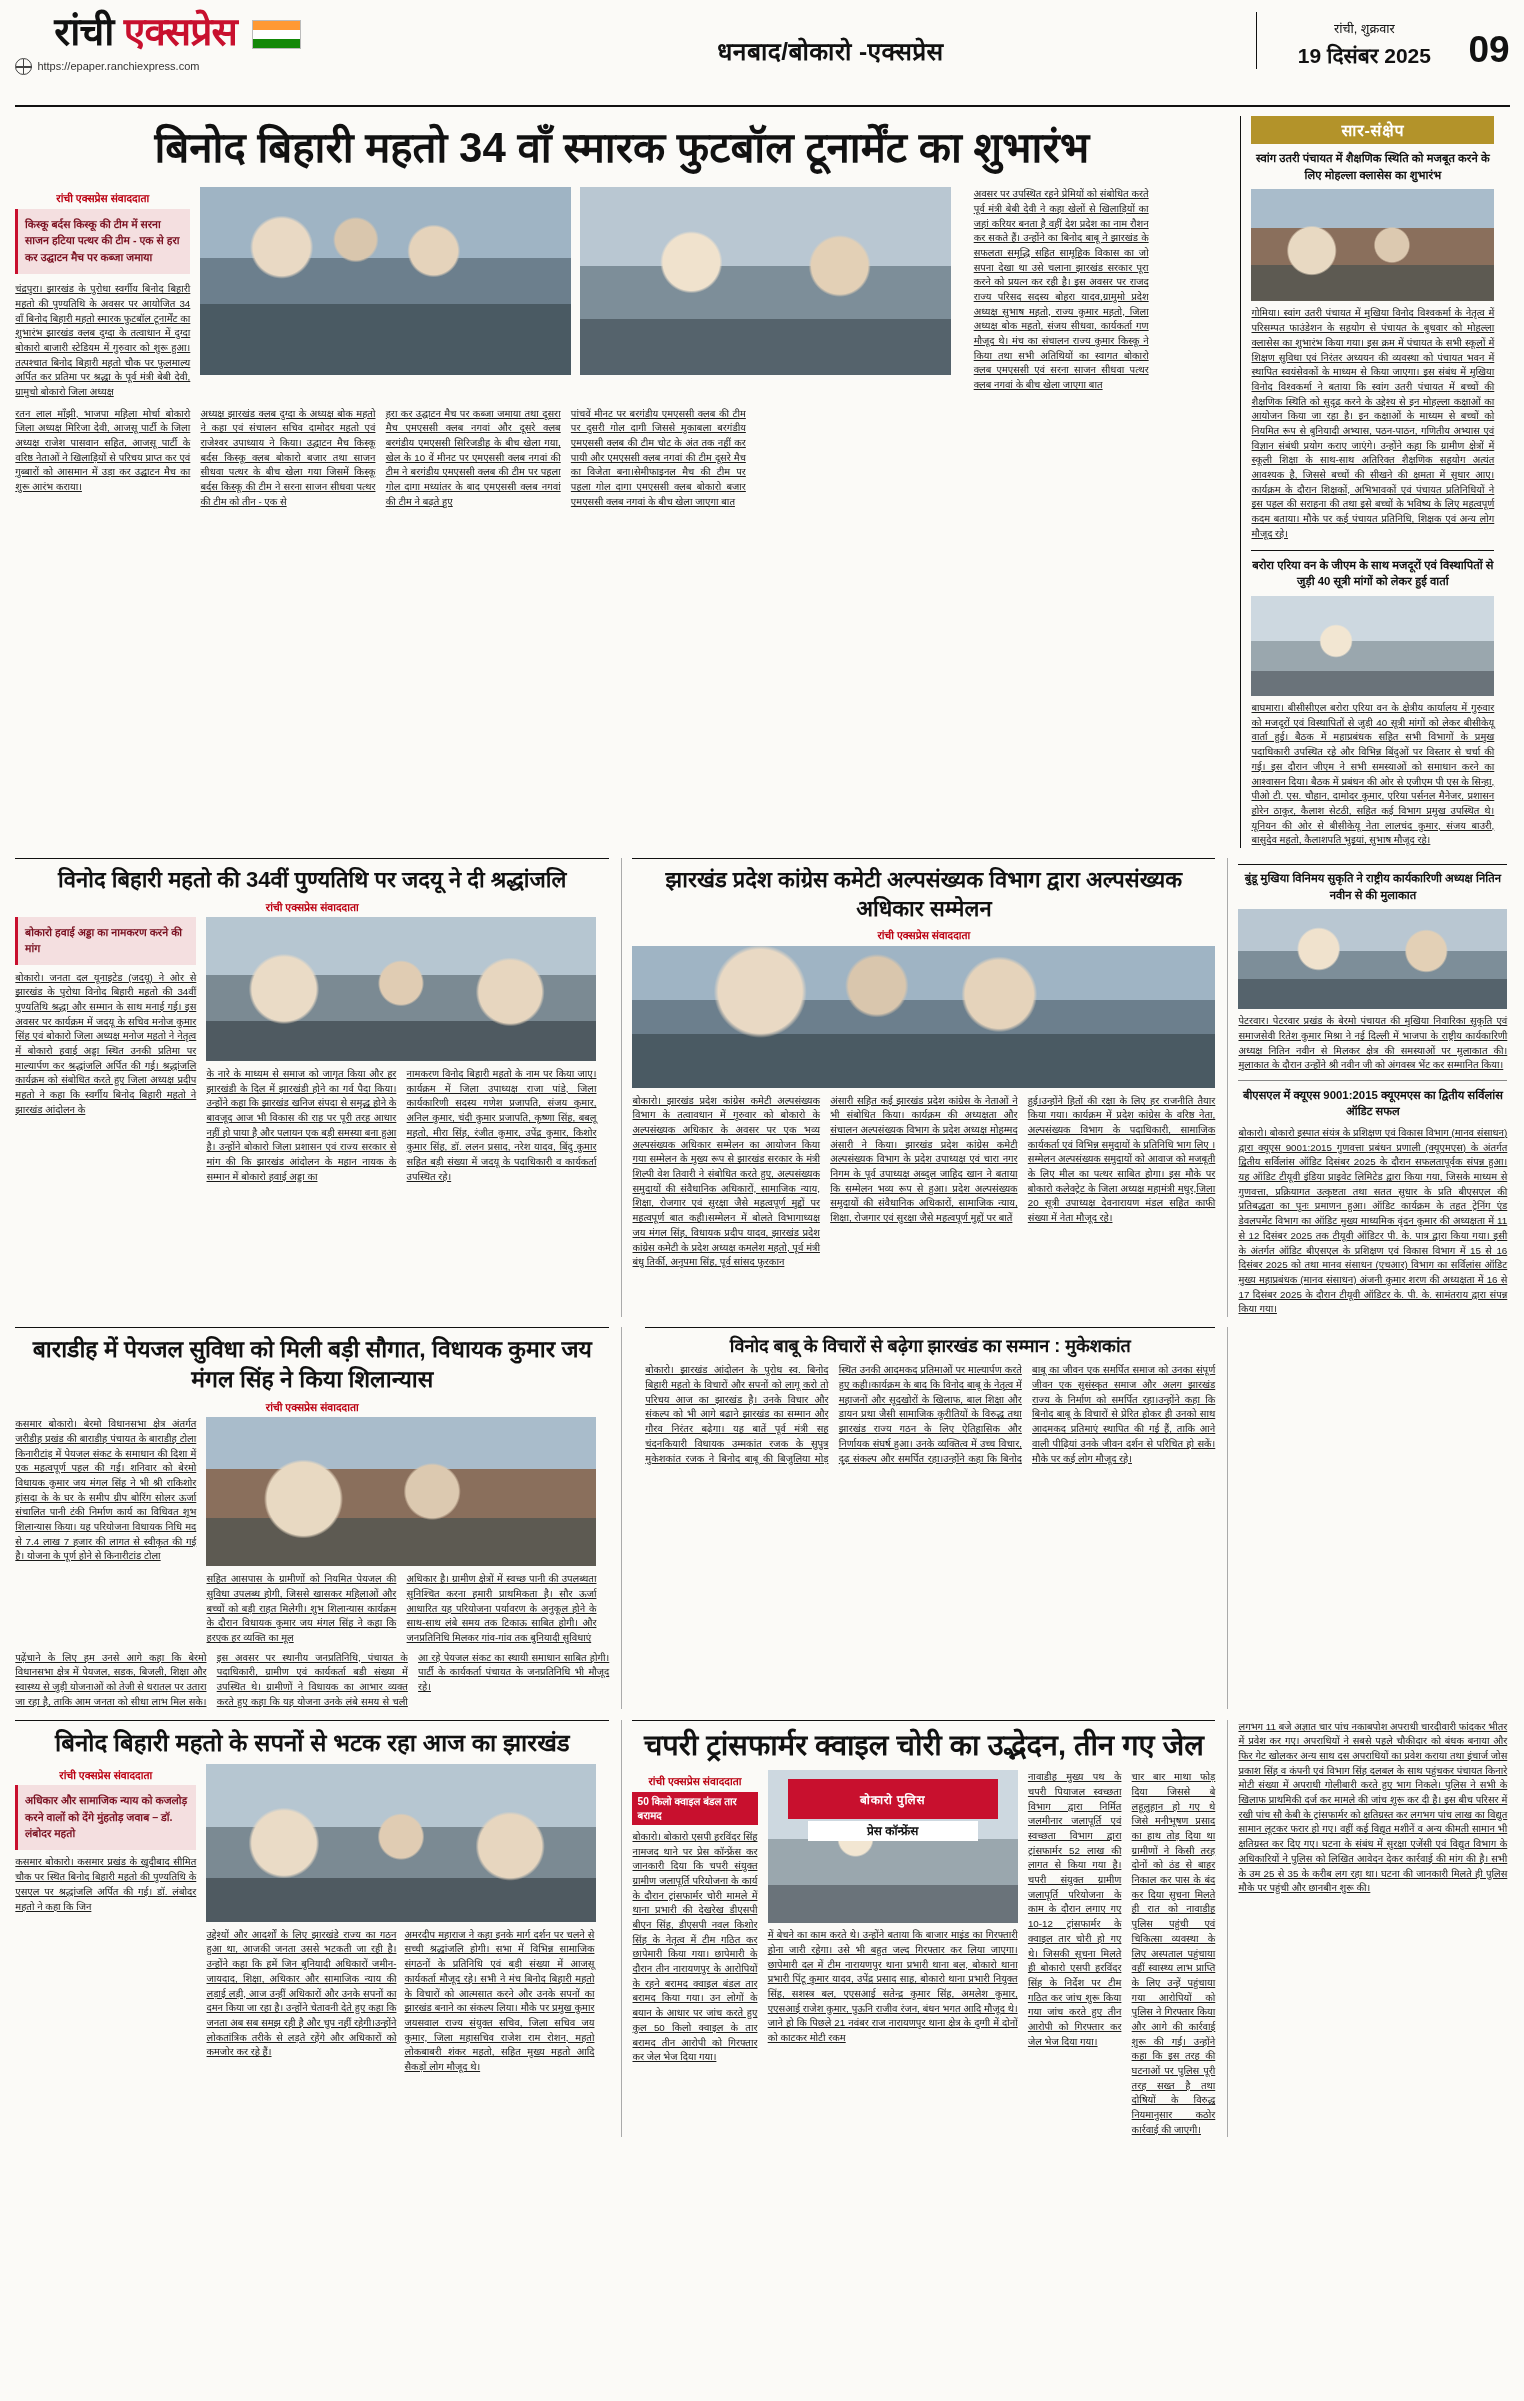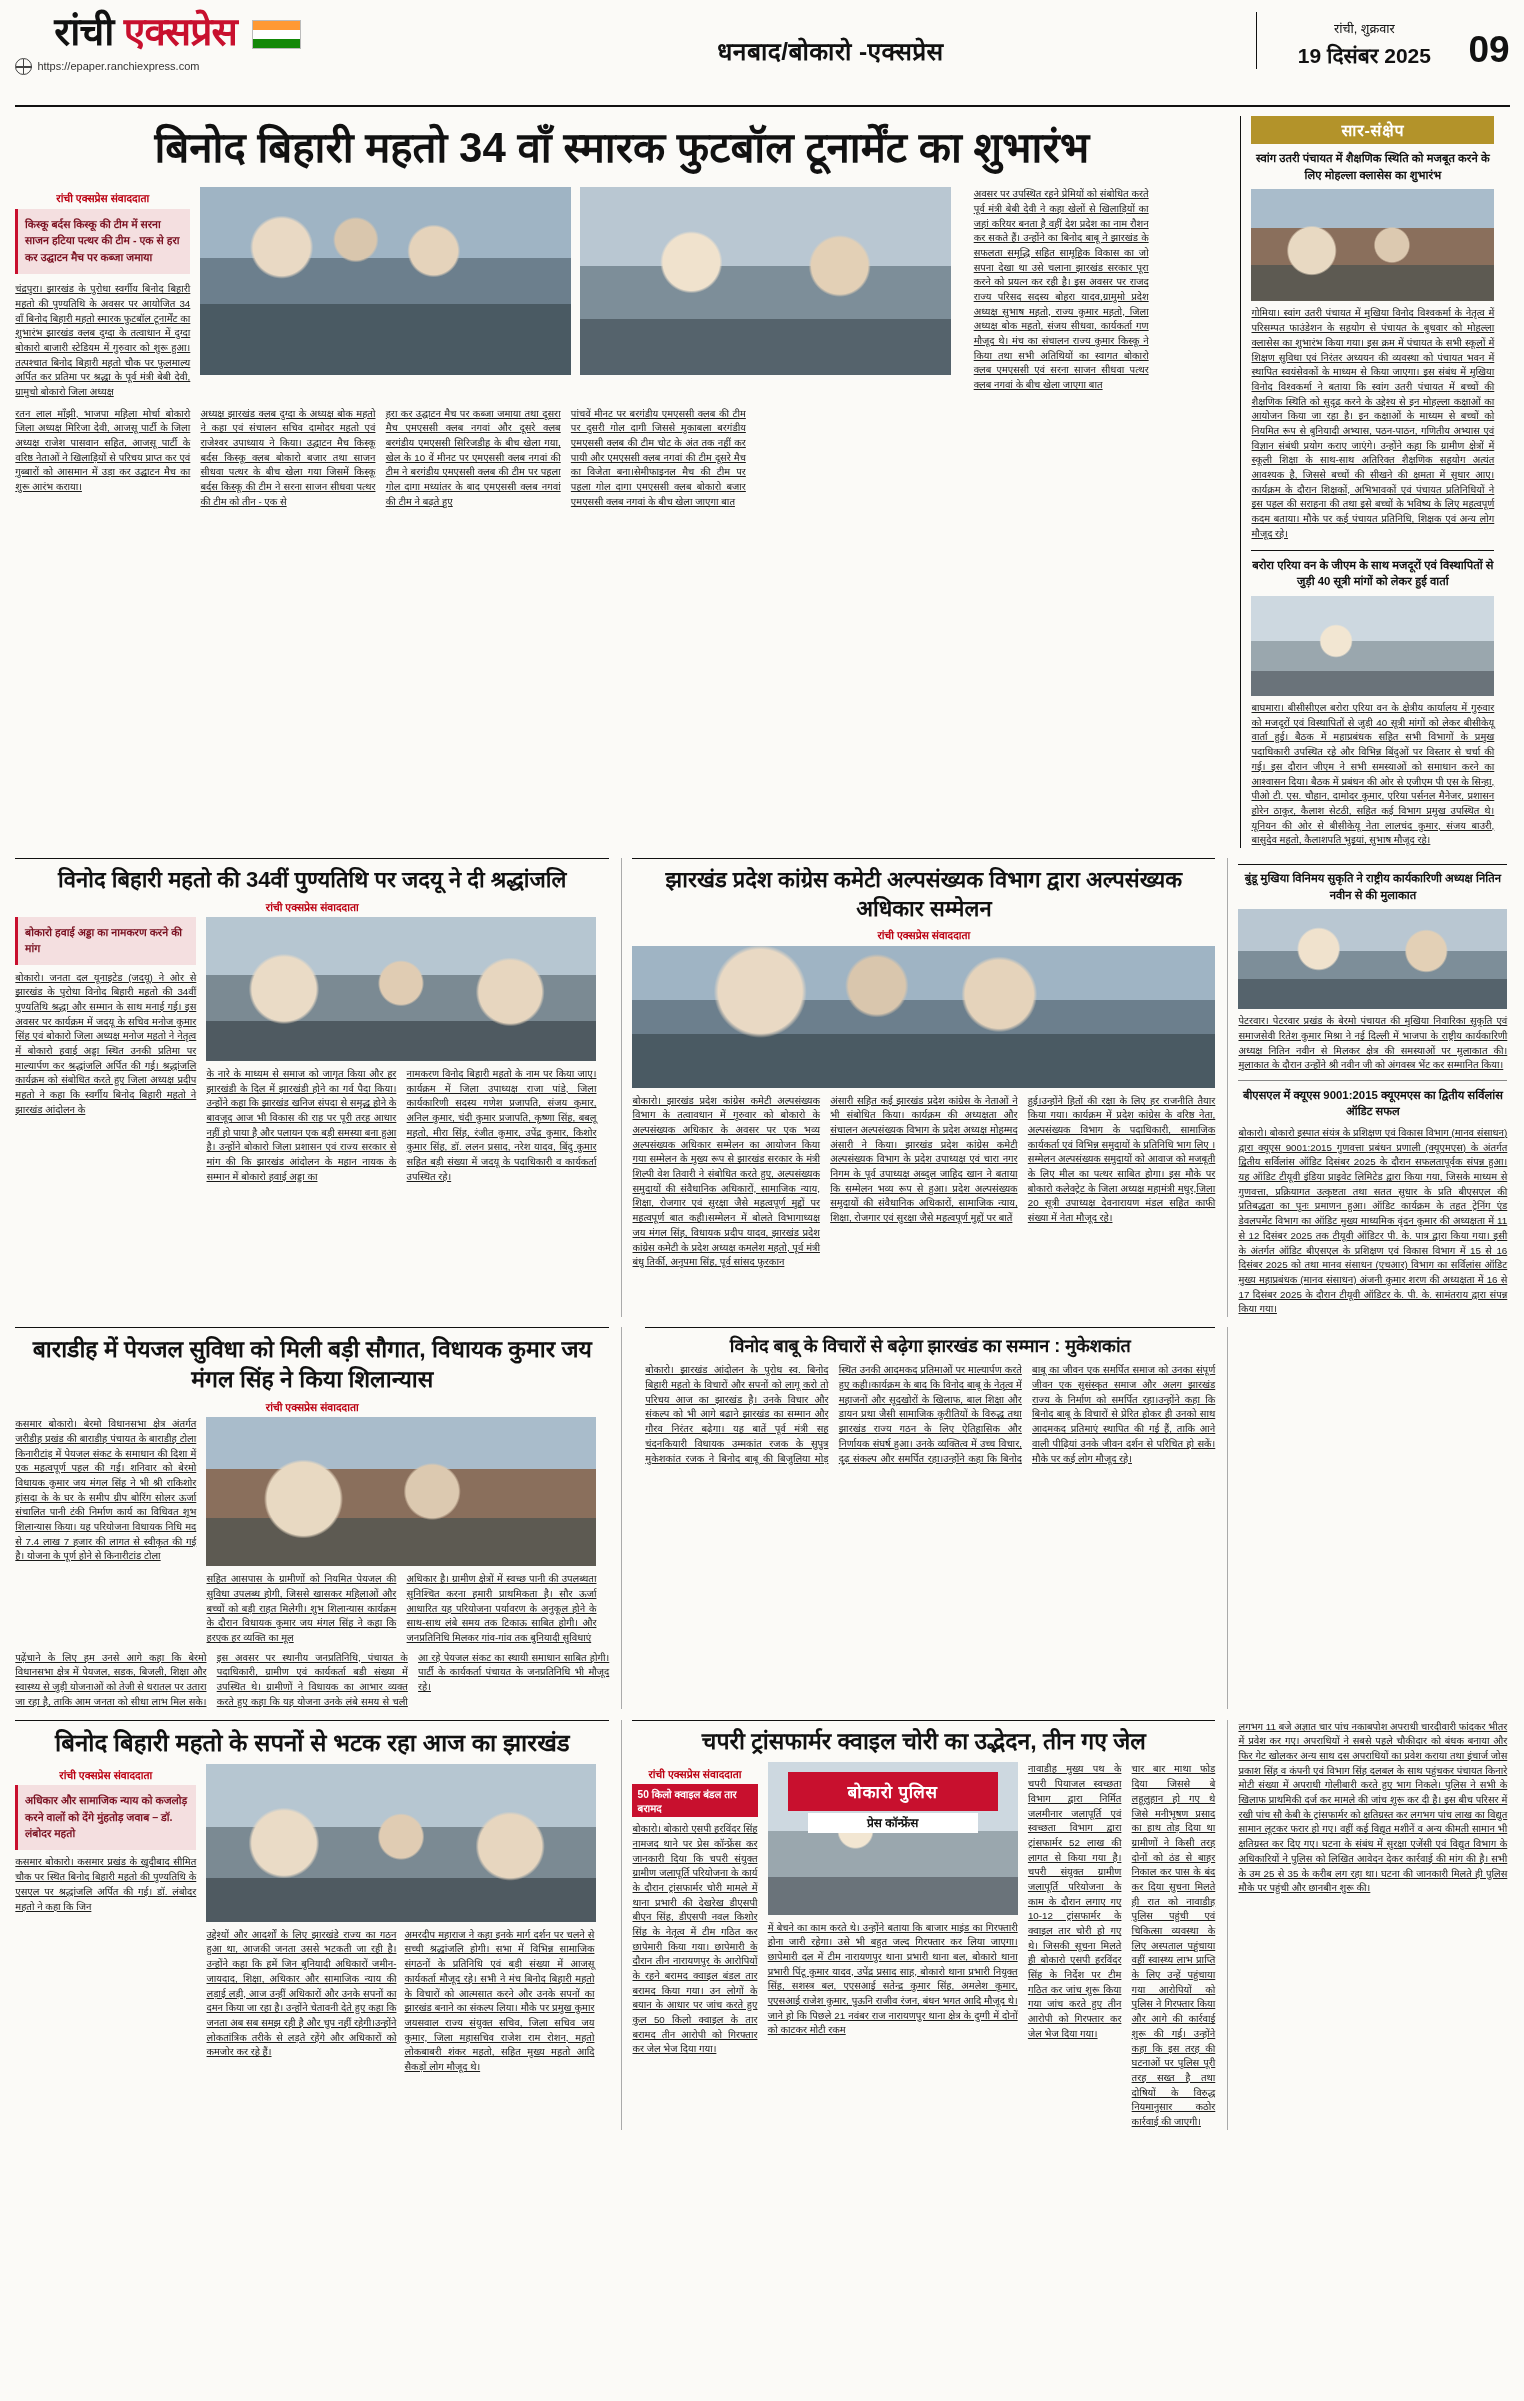--- a/index.html
+++ b/index.html
@@ -87,21 +87,21 @@
   .band { display:flex; gap:12px; margin-top:10.2px; }
   .sec-head { font-size:25.4px; font-weight:bold; text-align:center; line-height:1.3; margin:6.8px 0 5.1px; }
   .sec-head.sm { font-size:18px; }
   .sec-head.md { font-size:22px; }
 
   .col-a { width:594px; }
   .col-b { width:594px; }
   .col-c { width:280px; }
   .tag-red { background:#c8102e; color:#fff; font-size:10.2px; font-weight:bold; padding:2.5px 5.1px; display:inline-block; }
   .presser { position:relative; }
-  .presser .board { position:absolute; left:8%; top:6%; width:84%; height:26%; background:#c8102e; color:#fff; font-weight:bold; font-size:17px; display:flex; align-items:center; justify-content:center; letter-spacing:0.8px; }
+  .presser .board { position:absolute; left:8%; top:6%; width:84%; height:26%; background:#c8102e; color:#fff; font-weight:bold; font-size:12px; display:flex; align-items:center; justify-content:center; letter-spacing:0.8px; }
   .presser .board2 { position:absolute; left:16%; top:33%; width:68%; height:13%; background:#fff; color:#111; font-weight:bold; font-size:12px; display:flex; align-items:center; justify-content:center; }
   .mt6 { margin-top:5.1px; }
   .mt10 { margin-top:8.5px; }
   .divider-h { border-top:1.7px solid #111; margin:8.5px 0 5.1px; }
   .divider-thin { border-top:0.8px solid #888; margin:6.8px 0 5.1px; }
 </style>
 </head>
 <body>
 
 <div class="page">
@@ -261,21 +261,21 @@
           <div style="display:flex; gap:8px; margin-top:6px;">
             <div class="body-text" style="width:190px">उद्देश्यों और आदर्शों के लिए झारखंडे राज्य का गठन हुआ था, आजकी जनता उससे भटकती जा रही है। उन्होंने कहा कि हमें जिन बुनियादी अधिकारों जमीन-जायदाद, शिक्षा, अधिकार और सामाजिक न्याय की लड़ाई लड़ी, आज उन्हीं अधिकारों और उनके सपनों का दमन किया जा रहा है। उन्होंने चेतावनी देते हुए कहा कि जनता अब सब समझ रही है और चुप नहीं रहेगी।उन्होंने लोकतांत्रिक तरीके से लड़ते रहेंगे और अधिकारों को कमजोर कर रहे हैं।</div>
             <div class="body-text" style="width:190px">अमरदीप महाराज ने कहा इनके मार्ग दर्शन पर चलने से सच्ची श्रद्धांजलि होगी। सभा में विभिन्न सामाजिक संगठनों के प्रतिनिधि एवं बड़ी संख्या में आजसू कार्यकर्ता मौजूद रहे। सभी ने मंच बिनोद बिहारी महतो के विचारों को आत्मसात करने और उनके सपनों का झारखंड बनाने का संकल्प लिया। मौके पर प्रमुख कुमार जयसवाल राज्य संयुक्त सचिव, जिला सचिव जय कुमार, जिला महासचिव राजेश राम रोशन, महतो लोकबाबरी शंकर महतो, सहित मुख्य महतो आदि सैकड़ों लोग मौजूद थे।</div>
           </div>
         </div>
       </div>
     </div>
 
     <div class="col-b vrule" style="padding-left:10.2px">
       <div class="rule"></div>
-      <div class="sec-head" style="font-size:23px">चपरी  ट्रांसफार्मर क्वाइल चोरी का उद्भेदन, तीन गए जेल</div>
+      <div class="sec-head" style="font-size:29px">चपरी  ट्रांसफार्मर क्वाइल चोरी का उद्भेदन, तीन गए जेल</div>
       <div style="display:flex; gap:10.2px;">
         <div style="width:127px">
           <div class="byline">रांची एक्सप्रेस संवाददाता</div>
           <div class="tag-red">50 किलो क्वाइल बंडल तार बरामद</div>
           <div class="body-text mt6">बोकारो। बोकारो एसपी हरविंदर सिंह नामजद थाने पर प्रेस कॉन्फ्रेंस कर जानकारी दिया कि चपरी संयुक्त ग्रामीण जलापूर्ति परियोजना के कार्य के दौरान ट्रांसफार्मर चोरी मामले में थाना प्रभारी की देखरेख डीएसपी बीएन सिंह, डीएसपी नवल किशोर सिंह के नेतृत्व में टीम गठित कर छापेमारी किया गया। छापेमारी के दौरान तीन नारायणपुर के आरोपियों के रहने बरामद क्वाइल बंडल तार बरामद किया गया। उन लोगों के बयान के आधार पर जांच करते हुए कुल 50 किलो क्वाइल के तार बरामद तीन आरोपी को गिरफ्तार कर जेल भेज दिया गया।</div>
         </div>
         <div style="width:254px">
           <div class="photo ph-d presser" style="height:153px">
             <div class="board">बोकारो पुलिस</div>
             <div class="board2">प्रेस कॉन्फ्रेंस</div>

